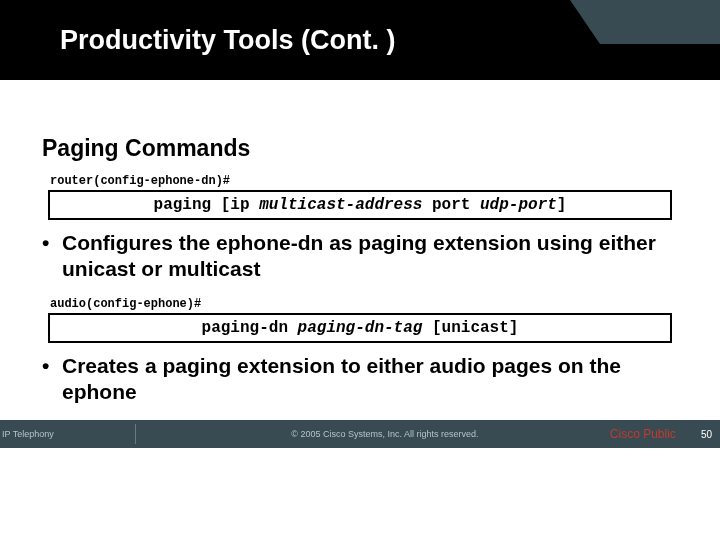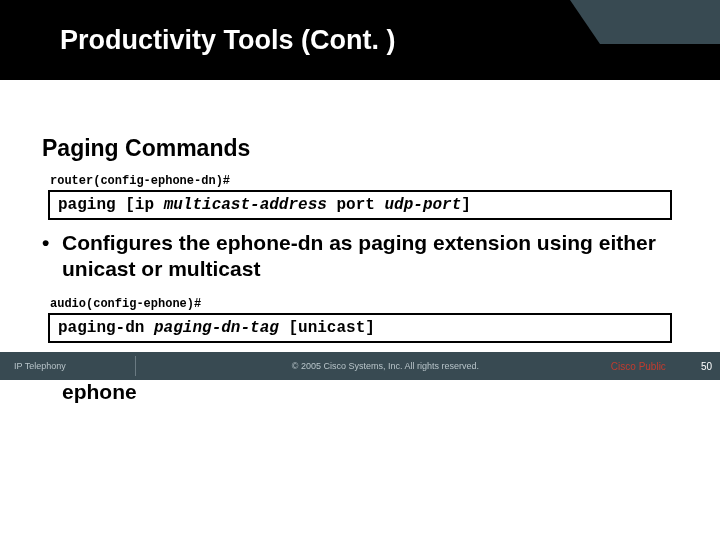--- a/index.html
+++ b/index.html
@@ -1,34 +1,34 @@
 <!DOCTYPE html>
 <html><head>
 <meta charset="utf-8">
 <style>
   * { margin:0; padding:0; box-sizing:border-box; }
   html, body { width:720px; height:540px; font-family:Arial, Helvetica, sans-serif; background:#fff; overflow:hidden; }
-  .slide { width:720px; height:380px; position:relative; background:#fff; }
+  .slide { width:720px; height:448px; position:relative; background:#fff; }
   .titlebar { background:#000; color:#fff; height:80px; position:relative; }
   .titlebar h1 { font-size:27px; font-weight:bold; padding:25px 0 0 60px; font-family:Arial, sans-serif; }
   .corner { position:absolute; top:0; right:0; width:120px; height:44px; background:#384a52; }
   .corner-tri { position:absolute; top:0; right:120px; width:0; height:0; border-top:44px solid #384a52; border-left:30px solid transparent; }
   .content { padding:18px 42px 0 42px;margin-top:25px; }
   h2.subtitle { font-size:23px; font-weight:bold; margin:12px 0 12px 0; }
   .prompt { font-family:"Courier New", monospace; font-weight:bold; font-size:12px; margin:2px 0 0 8px; }
   .cmdbox { border:2px solid #000; background:#fff; padding:4px 8px; margin:2px 6px 10px 6px; font-family:"Courier New", monospace; font-weight:bold; font-size:16px; box-shadow:2px 2px 0 #000 inset, -1px -1px 0 #fff; border-width:2px; }
-  .cmdbox { box-shadow:none; }
+  .cmdbox { box-shadow:none;text-align:center; }
   .ital { font-style:italic; }
   ul.bul { list-style:none; margin:6px 0 14px 0; }
   ul.bul li { font-size:21px; font-weight:bold; position:relative; padding-left:20px; line-height:1.25; }
   ul.bul li:before { content:"•"; position:absolute; left:0; top:0; font-size:21px; }
   .footer { position:absolute; bottom:0; left:0; right:0; height:28px; background:#384a52; color:#b8c4c9; font-size:9px; display:flex; align-items:center; }
-  .footer .left { width:160px; padding-left:14px; }
+  .footer .left { width:160px; padding-left:2px; }
   .footer .center { flex:1; text-align:center; }
-  .footer .pub { color:#c23b2e; font-size:10px; padding-right:35px; }
+  .footer .pub { color:#c23b2e; font-size:12px; padding-right:25px; }
   .footer .num { color:#fff; font-size:10px; padding-right:8px; }
   .footer-divider { position:absolute; left:135px; top:4px; bottom:4px; width:1px; background:#6a7a82; }
 </style>
 </head>
 <body>
 
 <div class="slide">
   <div class="titlebar">
     <div class="corner"></div>
     <div class="corner-tri"></div>

